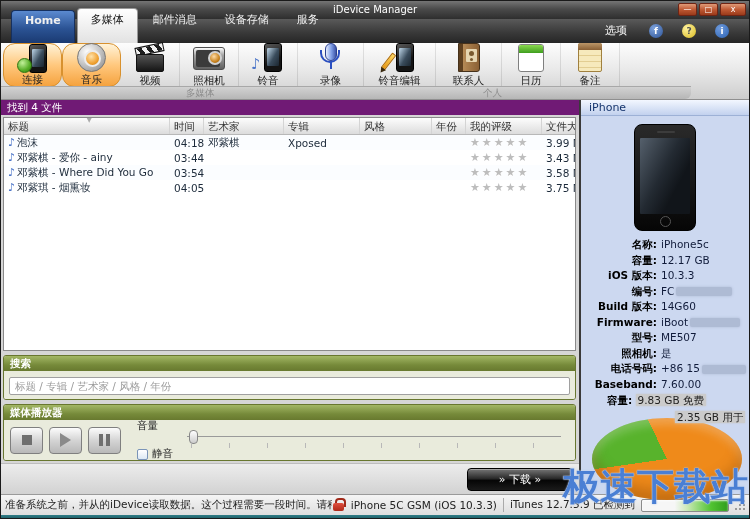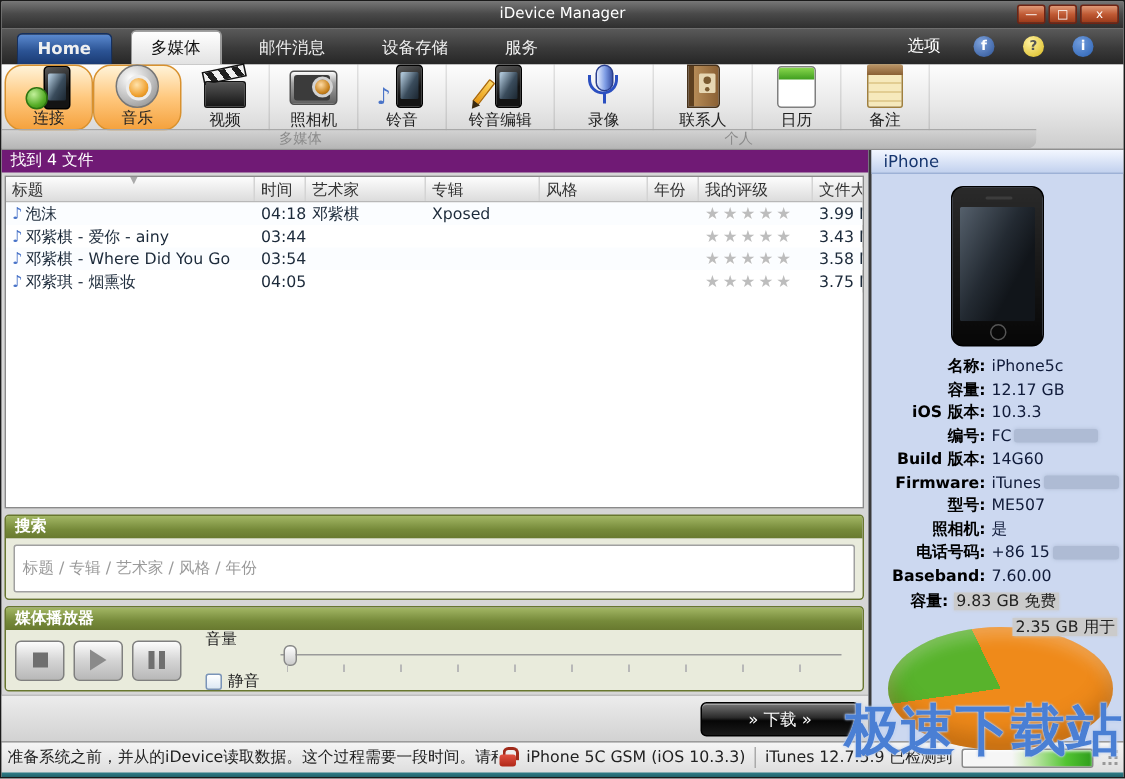--- a/index.html
+++ b/index.html
@@ -11,21 +11,21 @@
     text-align:center; font-size:10px; line-height:18px; position:relative; }
   .winbtns { position:absolute; right:3px; top:2px; display:flex; gap:2px; }
   .winbtn { width:19px; height:13px; border:1px solid #6e2414; border-radius:2px; color:#fff;
     font-size:8px; line-height:11px; text-align:center;
     background:linear-gradient(#e09a78,#c05a34 50%,#9a3a1a); }
   .winbtn.close { width:26px; }
 
   
   .tabbar { height:24px; background:linear-gradient(#5a5a5a,#3a3a3a 55%,#262626); display:flex;
     align-items:flex-end; padding-left:10px; position:relative; }
-  .tab { font-size:11px; padding:3px 13px 4px; color:#f0f0f0; border-radius:4px 4px 0 0; margin-right:12px; }
+  .tab { font-size:11px; padding:3px 13px 16px; color:#f0f0f0; border-radius:4px 4px 0 0; margin-right:2px; }
   .tab.home { background:linear-gradient(#5b8ad0,#2b5394 55%,#1a3a72); border:1px solid #16305e; border-bottom:none; font-weight:bold; }
   .tab.active { background:linear-gradient(#ffffff,#e2e2e2); color:#111; border:1px solid #999; border-bottom:none; }
   .tabbar-right { position:absolute; right:20px; top:4px; display:flex; align-items:center; gap:19px; }
   .options-label { color:#fff; font-size:11px; margin-right:3px; }
   .rbicon { width:14px; height:14px; border-radius:50%; color:#fff; font-size:9px; font-weight:bold;
     text-align:center; line-height:14px; }
   .rbicon.fb { background:radial-gradient(circle at 35% 30%,#7da2dc,#2d5396); }
   .rbicon.help { background:radial-gradient(circle at 35% 30%,#fff2a0,#d8b91e); color:#555; }
   .rbicon.info { background:radial-gradient(circle at 35% 30%,#6f9bdc,#2b62b4); }
 
@@ -101,21 +101,21 @@
   .trow:nth-child(even) { background:#fbfdff; }
   .td { padding:0 4px; white-space:nowrap; overflow:hidden; }
   .tnote { color:#4a74c8; font-size:11px; margin-right:2px; }
   .stars { color:#bdbdbd; font-size:11px; letter-spacing:2px; text-shadow:0 1px 0 #fff; }
   .tbody-empty { flex:1; background:#fff; }
 
   .section { margin:2px 3px 2px 2px; border:1px solid #68772f; border-radius:3px; overflow:hidden; }
   .sec-head { height:15px; background:linear-gradient(#a3b765,#768a3a 60%,#68792f); color:#fff; font-size:10.5px;
     font-weight:bold; line-height:15px; padding-left:6px; }
   .sec-body { background:#e9ebdc; padding:4px 5px; }
-  .search-input { width:100%; height:32px; border:1px solid #a0a0a0; border-radius:2px; font-size:10.5px;
+  .search-input { width:100%; height:18px; border:1px solid #a0a0a0; border-radius:2px; font-size:10.5px;
     padding:0 5px; font-family:inherit; color:#333; background:#fff; }
   .search-input::placeholder { color:#9a9a9a; }
 
   .player-body { display:flex; align-items:center; gap:6px; height:40px; padding:2px 6px; }
   .pbtn { width:33px; height:27px; border:1px solid #7f7f7f; border-radius:4px;
     background:linear-gradient(#fcfcfc,#d4d4d4 50%,#b8b8b8); color:#6f6f6f; font-size:11px;
     display:flex; align-items:center; justify-content:center; }
   .pbtn .sq { width:10px; height:10px; background:#6f6f6f; }
   .pbtn .tri { width:0; height:0; border-left:11px solid #8a8a8a; border-top:7px solid transparent; border-bottom:7px solid transparent; }
   .pbtn .pause { display:flex; gap:3px; } .pbtn .pause i { width:4px; height:12px; background:#6f6f6f; }
@@ -239,33 +239,33 @@
             <div class="cam-lens"></div>
           </div>
         <div class="tlabel">照相机</div>
       </div>
       <div class="tbtn">
         <div class="ic note-glyph">
             <div class="ic-phone"></div>
           </div>
         <div class="tlabel">铃音</div>
       </div>
+      <div class="tbtn" style="width:66px">
+        <div class="ic">
+            <div class="mic-cap"></div>
+            <div class="mic-u"></div>
+          </div>
+        <div class="tlabel">录像</div>
+      </div>
       <div class="tbtn" style="width:72px">
         <div class="ic">
             <div class="ic-phone"></div>
             <div class="pencil"></div>
           </div>
         <div class="tlabel">铃音编辑</div>
-      </div>
-      <div class="tbtn" style="width:66px">
-        <div class="ic">
-            <div class="mic-cap"></div>
-            <div class="mic-u"></div>
-          </div>
-        <div class="tlabel">录像</div>
       </div>
       <div class="tbtn" style="width:66px">
         <div class="ic">
             <div class="book"></div>
           </div>
         <div class="tlabel">联系人</div>
       </div>
       <div class="tbtn">
         <div class="ic">
           <div class="cal">
@@ -415,21 +415,21 @@
         <div class="drow">
             <span class="dlabel">编号:</span>
             <span class="dvalue"><span>FC</span><span class="blurbar bw56"></span></span>
           </div>
         <div class="drow">
             <span class="dlabel">Build 版本:</span>
             <span class="dvalue">14G60</span>
           </div>
         <div class="drow">
             <span class="dlabel">Firmware:</span>
-            <span class="dvalue"><span>iTunes</span><span class="blurbar bw50"></span></span>
+            <span class="dvalue"><span>iBoot</span><span class="blurbar bw50"></span></span>
           </div>
         <div class="drow">
             <span class="dlabel">型号:</span>
             <span class="dvalue">ME507</span>
           </div>
         <div class="drow">
             <span class="dlabel">照相机:</span>
             <span class="dvalue">是</span>
           </div>
         <div class="drow">

